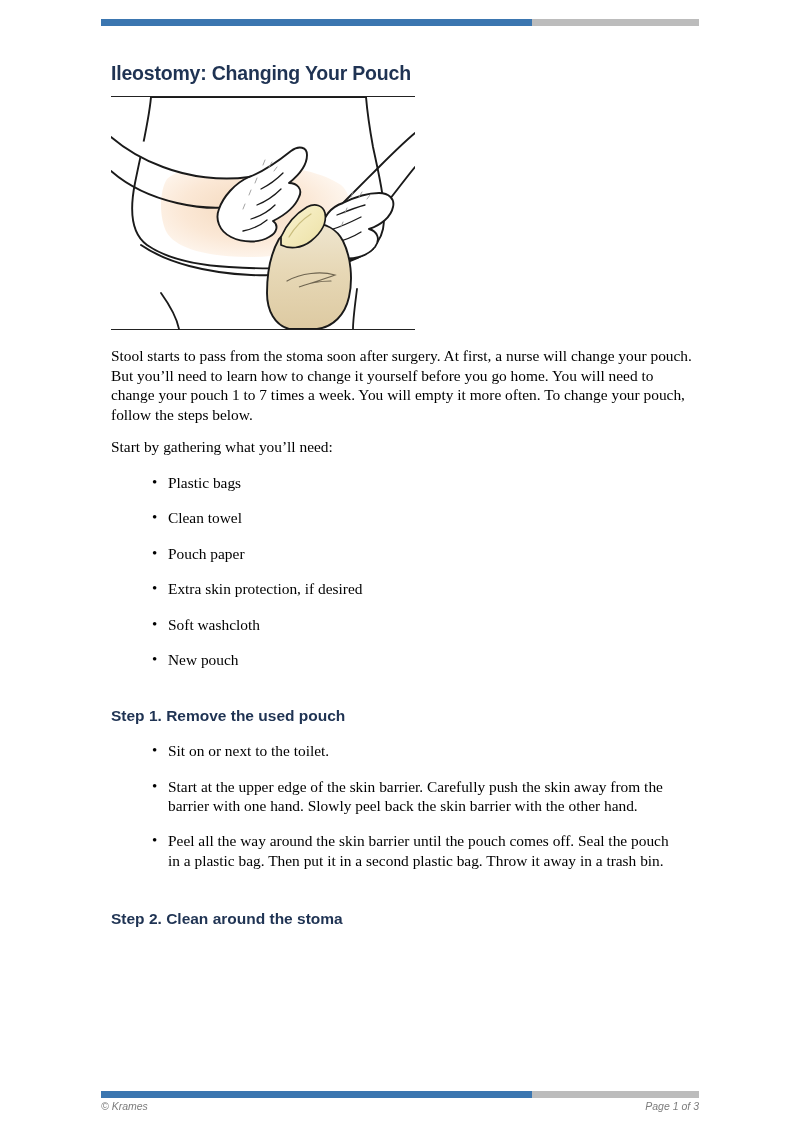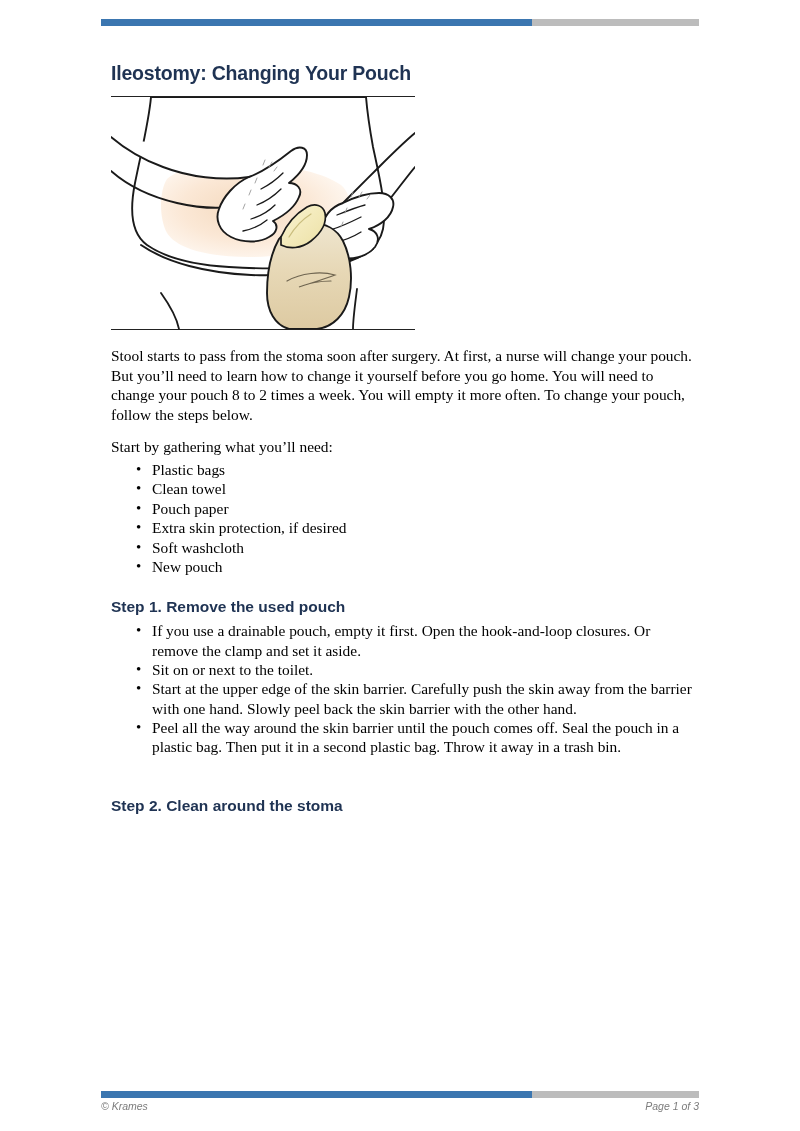--- a/index.html
+++ b/index.html
@@ -78,21 +78,21 @@
   ul.bullets {
     margin: 3px 0 0 0;
     padding-left: 41px;
     list-style: none;
   }
   ul.bullets > li {
     font-size: 15.4px;
     line-height: 1.255;
     position: relative;
     padding-left: 0;
-    margin: 0;
+    margin: 16px;
   }
   ul.bullets > li::before {
     content: "\2022";
     position: absolute;
     left: -16px;
     top: 0;
     font-size: 15px;
     line-height: inherit;
   }
   ul.supplies > li { line-height: 1.265; }
@@ -221,36 +221,35 @@
         <path d="M170 140 C176 126 186 116 196 110 C204 106 212 108 214 116
                  C216 126 210 136 200 144 C190 152 178 152 170 148 Z" fill="url(#barrierGrad)" stroke="#1a1a1a" stroke-width="1.7" stroke-linejoin="round"></path>
         <path d="M178 140 C184 130 192 122 200 117" fill="none" stroke="#c9bd7e" stroke-width="1.2" stroke-linecap="round"></path>
 
         <path d="M176 184 C190 176 210 174 224 178 C214 182 200 186 188 190
                  C198 186 210 184 220 184" fill="none" stroke="#6f6550" stroke-width="1.2" stroke-linecap="round"></path>
       </g>
     </svg>
   </div>
 
-  <p class="body-par" id="intro-paragraph">Stool starts to pass from the stoma soon after surgery. At first, a nurse will change your pouch. But you’ll need to learn how to change it yourself before you go home. You will need to change your pouch 8 to 2 times a week. You will empty it more often. To change your pouch, follow the steps below.</p>
+  <p class="body-par" id="intro-paragraph">Stool starts to pass from the stoma soon after surgery. At first, a nurse will change your pouch. But you’ll need to learn how to change it yourself before you go home. You will need to change your pouch 1 to 7 times a week. You will empty it more often. To change your pouch, follow the steps below.</p>
 
   <p class="body-par" id="gather-paragraph">Start by gathering what you’ll need:</p>
 
   <ul class="bullets supplies">
     <li>Plastic bags</li>
     <li>Clean towel</li>
     <li>Pouch paper</li>
     <li>Extra skin protection, if desired</li>
     <li>Soft washcloth</li>
     <li>New pouch</li>
   </ul>
 
   <h2 class="step-heading" id="step1-heading">Step 1. Remove the used pouch</h2>
   <ul class="bullets step-list">
-    <li>If you use a drainable pouch, empty it first. Open the hook-and-loop closures. Or remove the clamp and set it aside.</li>
     <li>Sit on or next to the toilet.</li>
     <li>Start at the upper edge of the skin barrier. Carefully push the skin away from the barrier with one hand. Slowly peel back the skin barrier with the other hand.</li>
     <li>Peel all the way around the skin barrier until the pouch comes off. Seal the pouch in a plastic bag. Then put it in a second plastic bag. Throw it away in a trash bin.</li>
   </ul>
 
   <h2 class="step-heading" id="step2-heading">Step 2. Clean around the stoma</h2>
 
 </div>
 
 <div class="progress-bar" id="bottom-bar">

